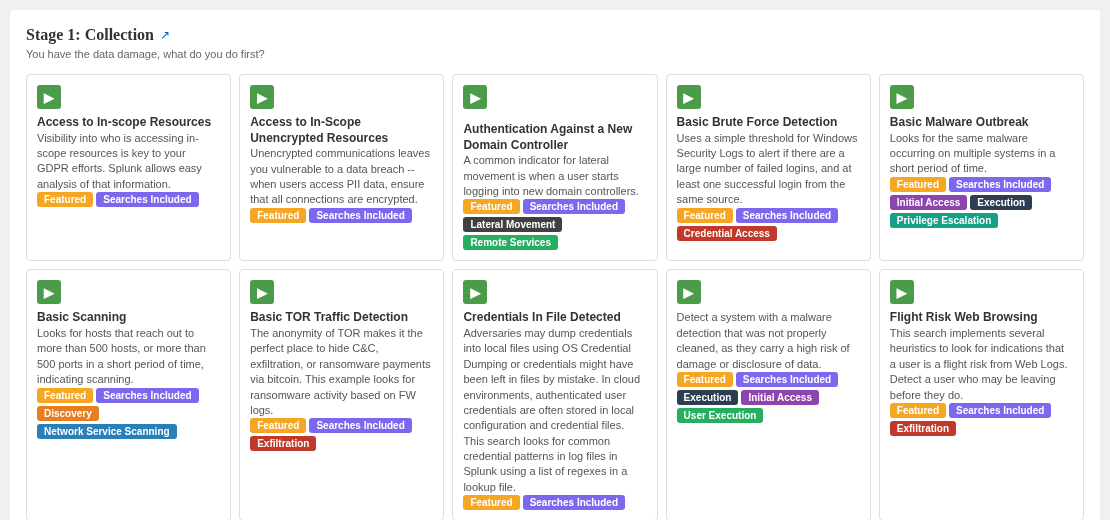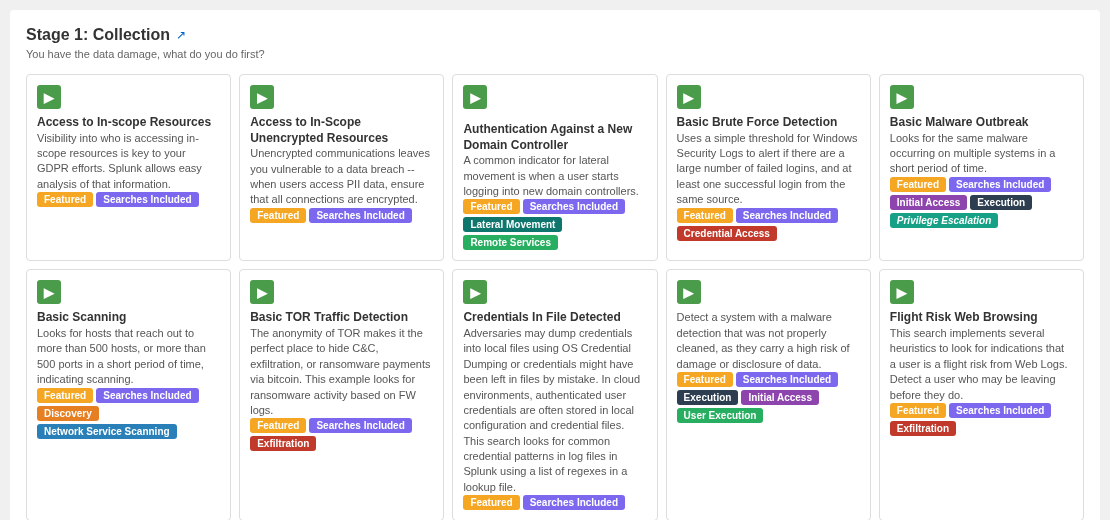--- a/index.html
+++ b/index.html
@@ -19,20 +19,21 @@
     .stage-header {
       display: flex;
       align-items: center;
       gap: 6px;
       margin-bottom: 4px;
     }
     .stage-title {
       font-size: 16px;
       font-weight: 600;
       color: #333;
+      font-family: Liberation Serif, serif;
     }
     .external-link-icon {
       color: #0066cc;
       font-size: 12px;
       cursor: pointer;
     }
     .stage-subtitle {
       font-size: 11px;
       color: #666;
       margin-bottom: 14px;
@@ -85,28 +86,28 @@
       padding: 2px 7px;
       border-radius: 3px;
       font-size: 10px;
       font-weight: 600;
       color: #fff;
       cursor: pointer;
       display: inline-block;
     }
     .tag-featured { background: #f5a623; color: #fff; }
     .tag-searches { background: #7b68ee; color: #fff; }
-    .tag-lateral { background: #0f766e; color: #fff; }
+    .tag-lateral { background: #404040; color: #fff; }
     .tag-remote { background: #27ae60; color: #fff; }
     .tag-credential { background: #c0392b; color: #fff; text-align: center; }
     .tag-discovery { background: #e67e22; color: #fff; }
     .tag-network { background: #2980b9; color: #fff; }
     .tag-initial { background: #8e44ad; color: #fff; }
     .tag-execution { background: #2c3e50; color: #fff; }
-    .tag-privilege { background: #16a085; color: #fff; font-style: italic; }
+    .tag-privilege { background: #16a085; color: #fff; }
     .tag-exfiltration { background: #c0392b; color: #fff; }
     .tag-user-exec { background: #27ae60; color: #fff; }
   </style>
 </head>
 <body>
 
 <div class="page-container">
   <div class="stage-header">
     <span class="stage-title">Stage 1: Collection</span>
     <span class="external-link-icon">↗</span>

